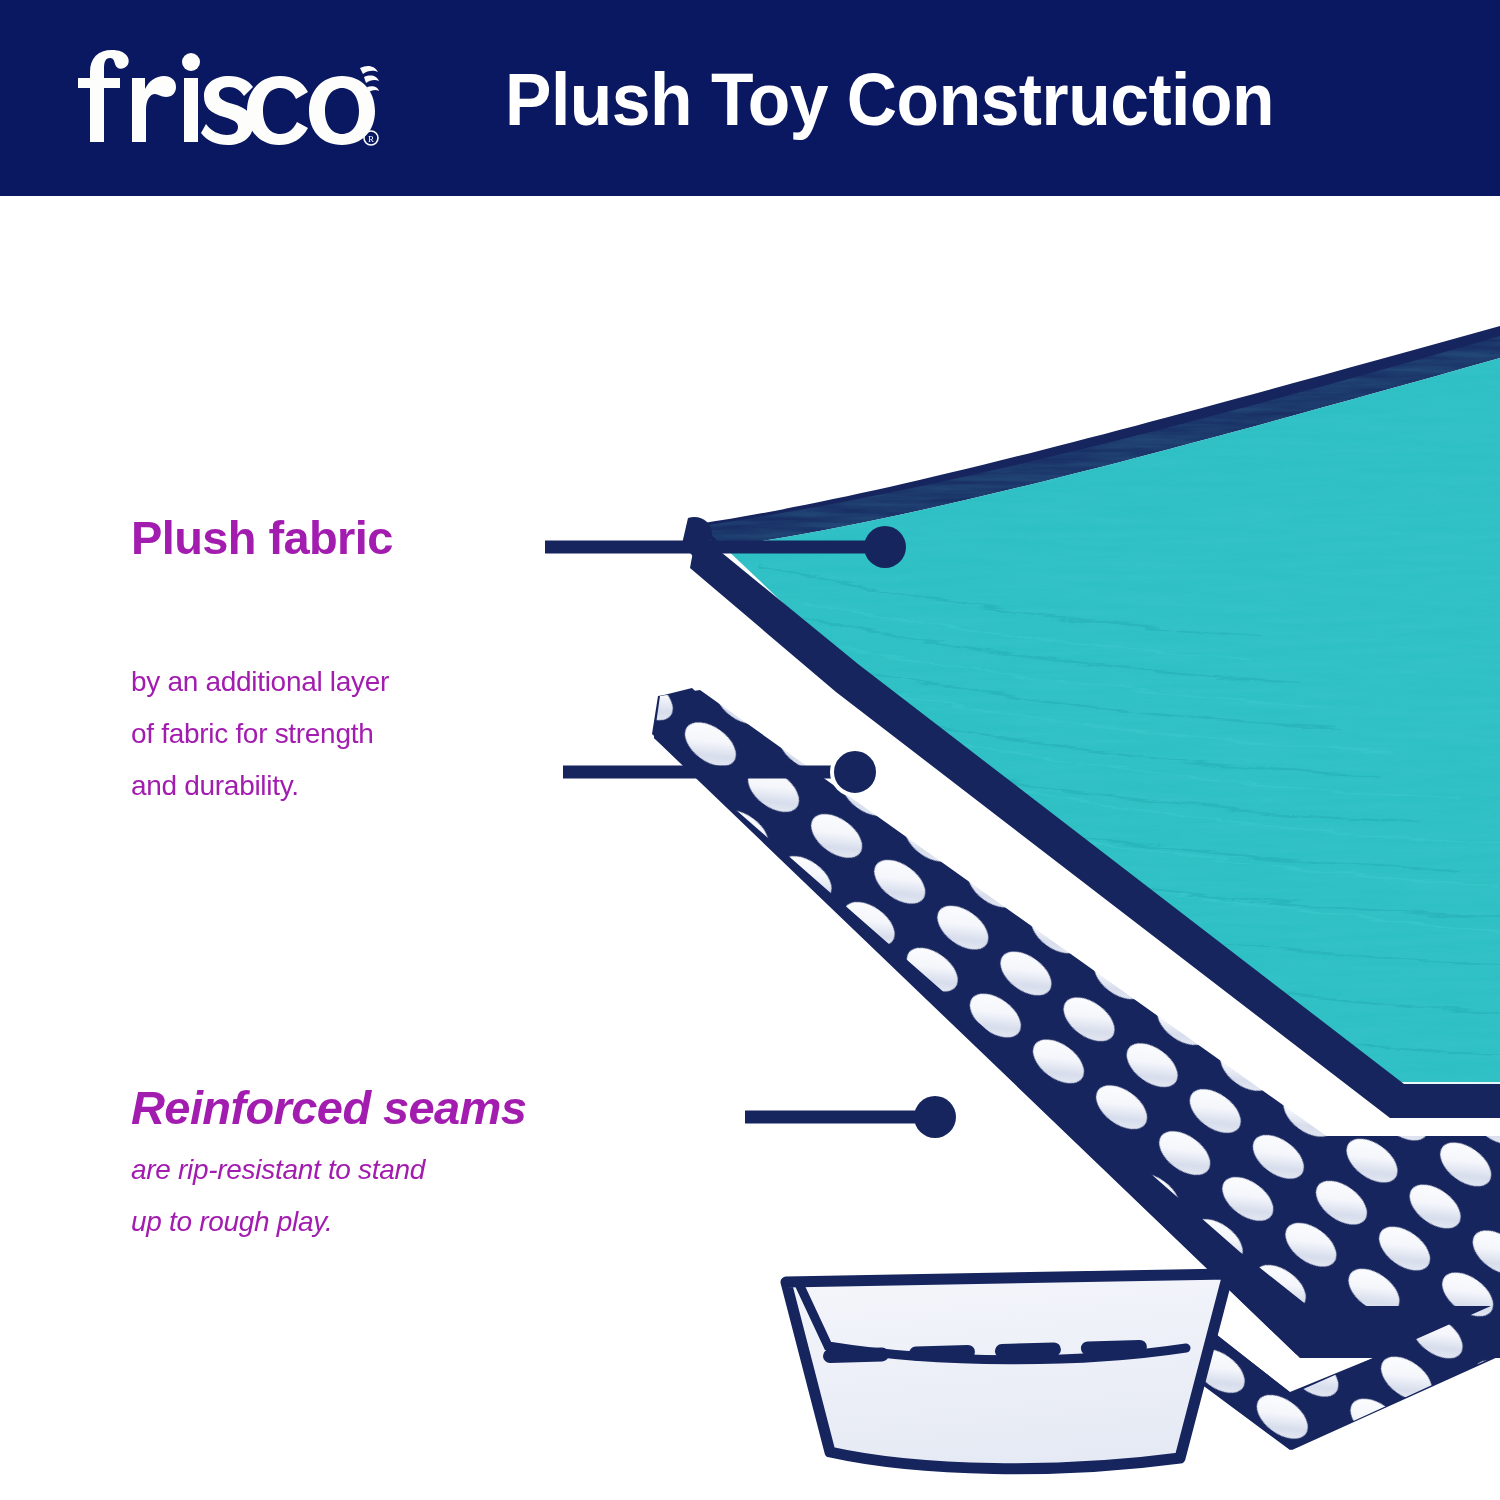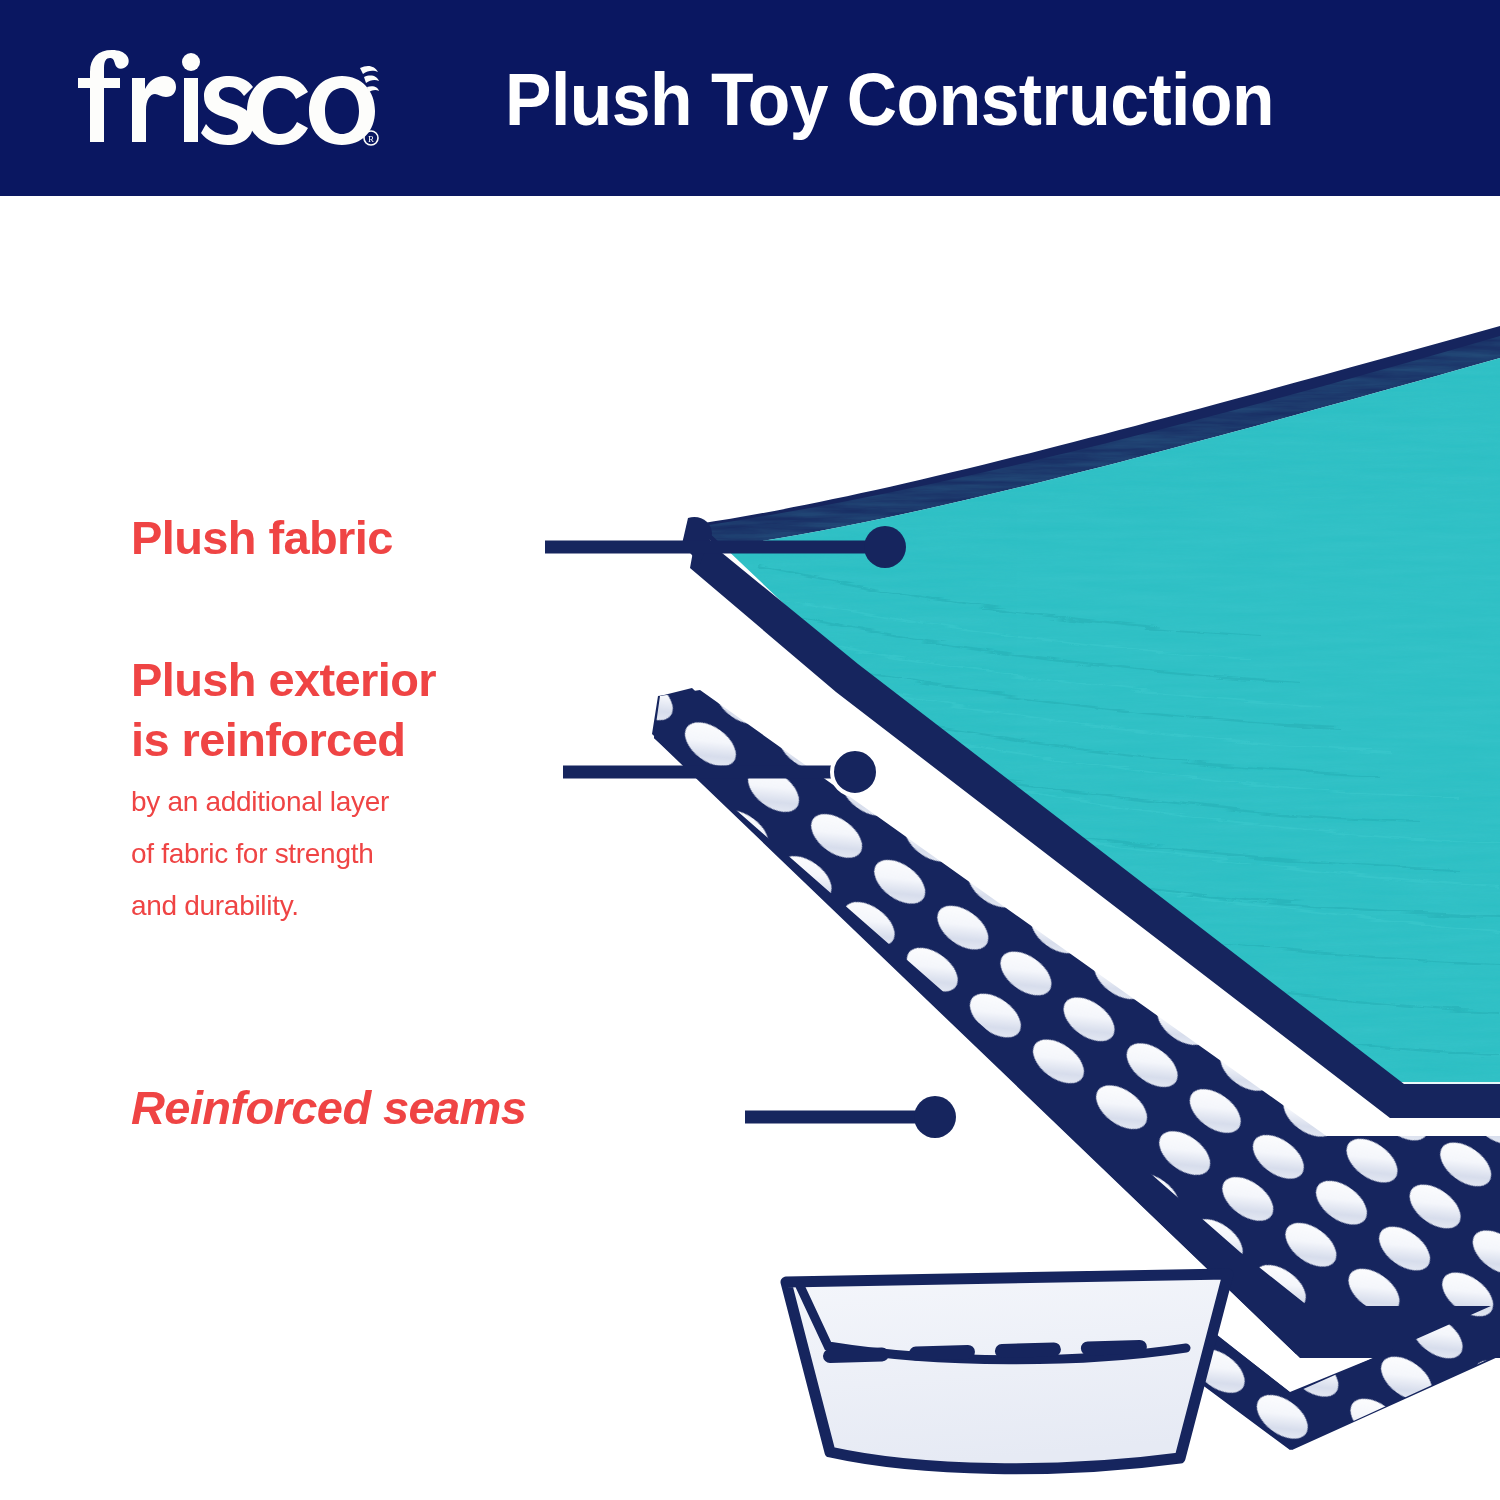--- a/index.html
+++ b/index.html
@@ -46,21 +46,21 @@
   }
 
   
   #illustration {
     position:absolute;
     left:0; top:196px;
     width:1500px; height:1304px;
   }
 
   
-  .callout { position:absolute; color:#ef4444; }
+  .callout { position:absolute; color:#a21caf; }
   .callout .head {
     font-family:"Liberation Sans", sans-serif;
     font-weight:bold;
     font-size:47px;
     line-height:60px;
     letter-spacing:-0.6px;
     white-space:pre-line;
   }
   .callout .body {
     font-family:"Liberation Sans", sans-serif;
@@ -326,24 +326,24 @@
         <circle cx="935" cy="921" r="21" fill="#16255e"></circle>
       </g>
     </g>
   </svg>
 
   <div class="callout" id="callout-1">
     <div class="head">Plush fabric</div>
   </div>
 
   <div class="callout" id="callout-2">
-    <div class="head">Plush exterior
-is reinforced</div>
     <div class="body">by an additional layer
 of fabric for strength
 and durability.</div>
   </div>
 
   <div class="callout" id="callout-3">
     <div class="head">Reinforced seams</div>
+    <div class="body">are rip-resistant to stand
+up to rough play.</div>
   </div>
 
 </div>
 
 </body></html>

